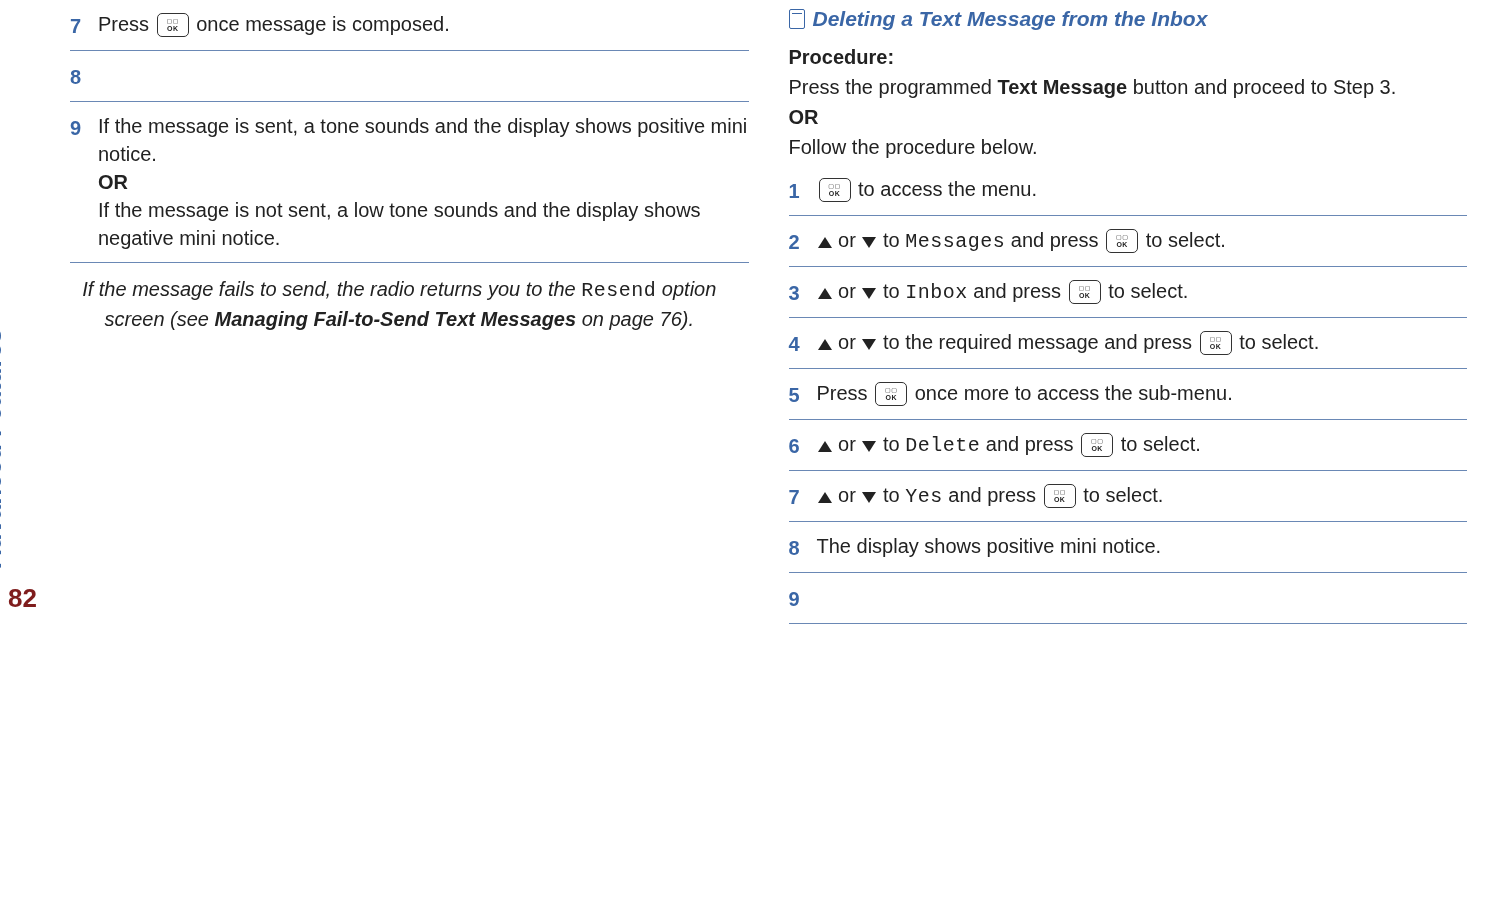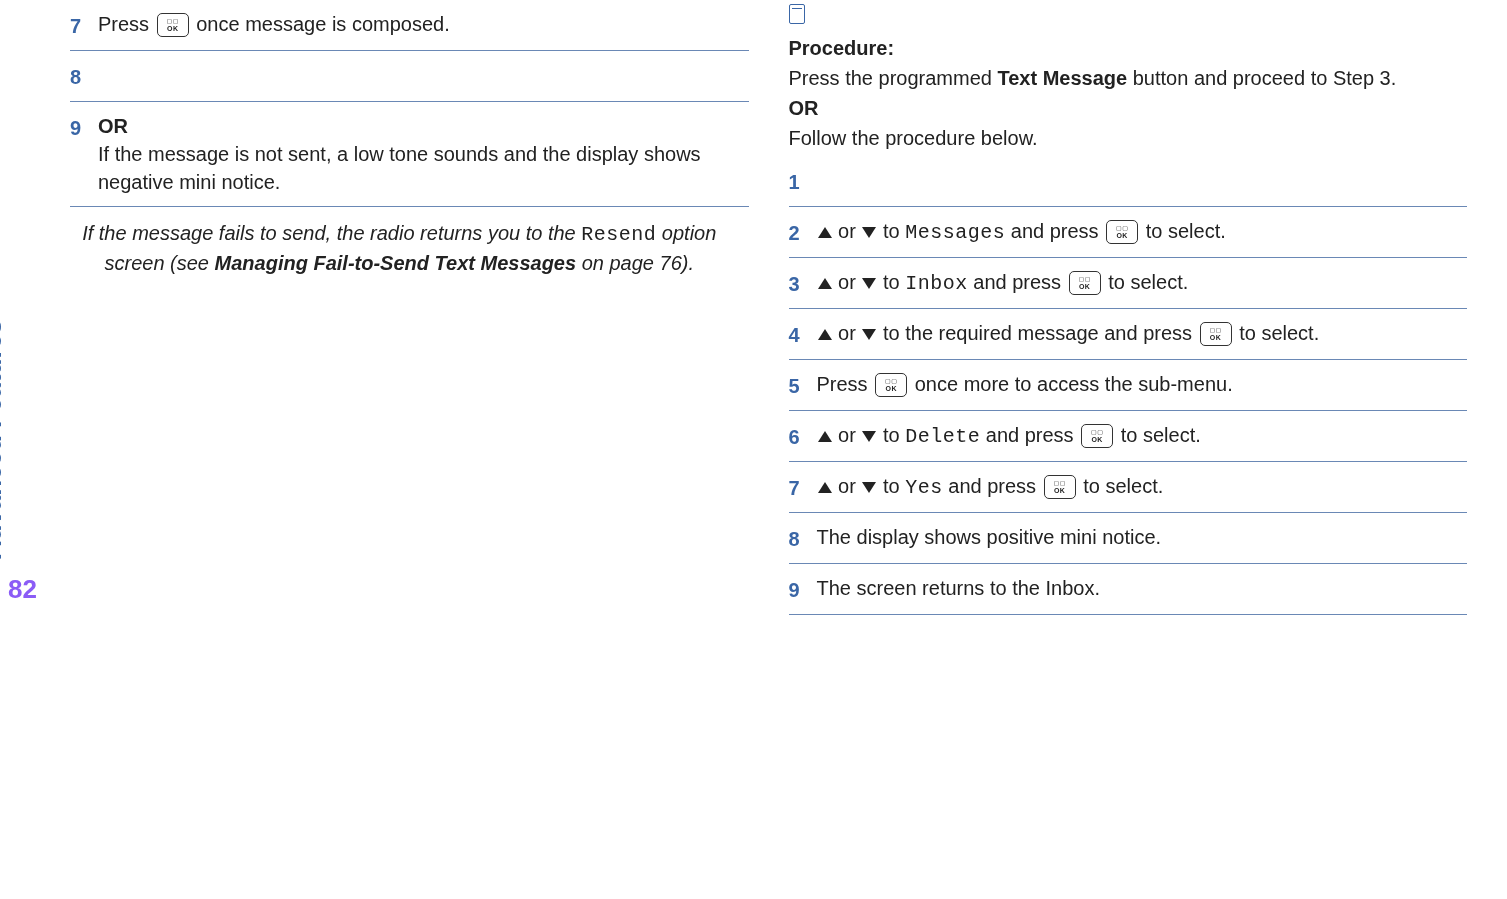--- a/index.html
+++ b/index.html
@@ -30,21 +30,21 @@
     transform-origin: left bottom;
     white-space: nowrap;
     color: #3a66a6;
     font-size: 26px;
     font-weight: bold;
   }
   .page-number {
     position: absolute;
     left: 8px;
     bottom: 12px;
-    color: #8b5cf6;
+    color: #7f1d1d;
     font-size: 26px;
     font-weight: bold;
     margin-top: 11px;
   }
   .columns {
     display: flex;
     flex: 1;
     gap: 40px;
     padding-top: 4px;
   }
@@ -165,47 +165,56 @@
         </div>
       </div>
 
       <div class="step">
         <div class="step-num">8</div>
       </div>
 
       <div class="step">
         <div class="step-num">9</div>
         <div class="step-body">
+          <div>If the message is sent, a tone sounds and the display shows positive mini notice.</div>
           <div class="bold">OR</div>
           <div>If the message is not sent, a low tone sounds and the display shows negative mini notice.</div>
         </div>
       </div>
 
       <div class="note">
         <span>If the message fails to send, the radio returns you to the </span><span class="mono" style="font-style:normal">Resend</span><span> option screen (see </span><span class="bold">Managing Fail-to-Send Text Messages</span><span> on page 76).</span>
       </div>
     </div>
 
     <div class="col">
 
       <div class="heading">
         <span class="heading-icon"></span>
+        <span>Deleting a Text Message from the Inbox</span>
       </div>
 
       <div class="proc-intro">
         <p><span class="bold">Procedure:</span></p>
         <p>
           <span>Press the programmed </span><span class="bold">Text Message</span><span> button and proceed to Step 3.</span>
         </p>
         <p class="bold">OR</p>
         <p>Follow the procedure below.</p>
       </div>
 
       <div class="step">
         <div class="step-num">1</div>
+        <div class="step-body">
+          <span class="okbtn">
+              <span class="r1">▢▢</span>
+              <span class="r2">OK</span>
+            </span>
+          <span> to access the menu.</span>
+        </div>
       </div>
 
       <div class="step">
         <div class="step-num">2</div>
         <div class="step-body">
           <span class="tri-up"></span><span> or </span><span class="tri-down"></span><span> to </span><span class="mono">Messages</span><span> and press </span><span class="okbtn">
               <span class="r1">▢▢</span>
               <span class="r2">OK</span>
             </span><span> to select.</span>
         </div>
@@ -261,18 +270,17 @@
         </div>
       </div>
 
       <div class="step">
         <div class="step-num">8</div>
         <div class="step-body">The display shows positive mini notice.</div>
       </div>
 
       <div class="step">
         <div class="step-num">9</div>
-        <div class="step-body">The screen returns to the Inbox.</div>
       </div>
 
     </div>
   </div>
 </div>
 
 </body></html>

